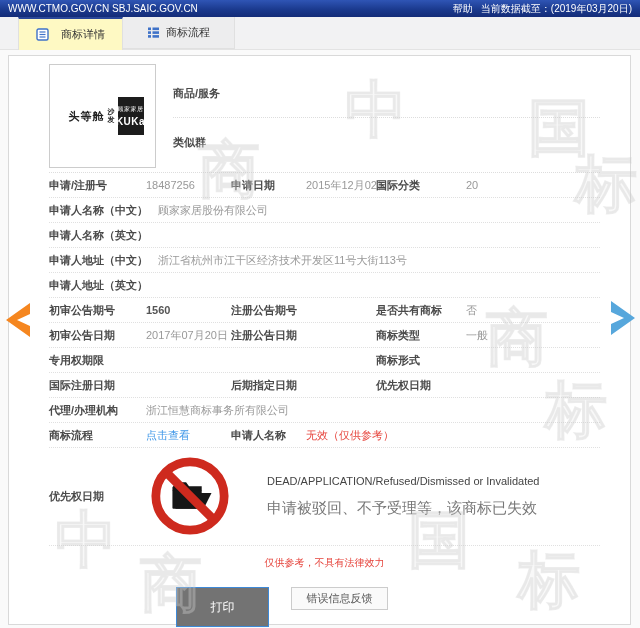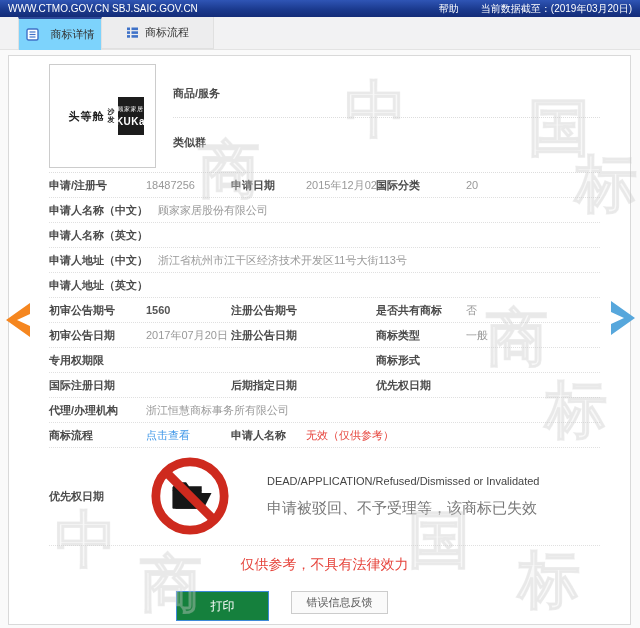--- a/index.html
+++ b/index.html
@@ -14,37 +14,37 @@
   .topbar {
     height:17px;
     background:linear-gradient(#2f55b5, #1b3a8e 55%, #142c78);
     color:#fff;
     font-size:10px;
     display:flex;
     justify-content:space-between;
     align-items:center;
     padding:0 8px;
   }
-  .topbar-right { display:flex; gap:22px;text-align:center; }
+  .topbar-right { display:flex; gap:8px;text-align:center; }
   
   .tabstrip {
     height:33px;
     background:#f2f2f3;
     border-bottom:1px solid #e3e3e3;
     display:flex;
     align-items:stretch;
     padding-left:18px;
   }
   .tab {
     display:flex; align-items:center; justify-content:center;
     gap:6px; font-size:11px; color:#333; cursor:pointer;
   }
   .tab.active {
-    width:84px;
-    background:#7dd3fc;
+    width:105px;
+    background:#fef9c3;
     border-left:1px solid #e0e0e0;
     border-right:1px solid #e0e0e0;
     border-top:2px solid #2b4899;
     margin-bottom:-1px;
     gap:12px;
   }
   .tab.inactive {
     width:112px;
     background:#ededee;
     border-right:1px solid #e0e0e0;
@@ -113,27 +113,27 @@
   }
   .status-label { width:97px; flex:none; }
   .status-icon-wrap { margin-left:3px; flex:none; }
   .status-text { margin-left:36px; }
   .status-line-en { color:#444; font-size:11px; }
   .status-line-cn { color:#777; font-size:15px; margin-top:12px; }
   
   .disclaimer {
     text-align:center;
     color:#e6443c;
-    font-size:14px;
+    font-size:10px;
     margin-top:10px;
   }
   .btn-row { display:flex; margin-top:17px; margin-left:127px; gap:22px; }
   .btn-print {
-    width:93px; height:30px;
-    background:#15803d; color:#fff;
+    width:93px; height:40px;
+    background:#737373; color:#fff;
     border:1px solid #3d89d8;
     font-size:12px; cursor:pointer;
     font-family:"Liberation Sans",sans-serif;
   }
   .btn-feedback {
     width:97px; height:23px;
     background:#fafafa; color:#555;
     border:1px solid #ccc;
     font-size:11px; cursor:pointer;
     font-family:"Liberation Sans",sans-serif;

